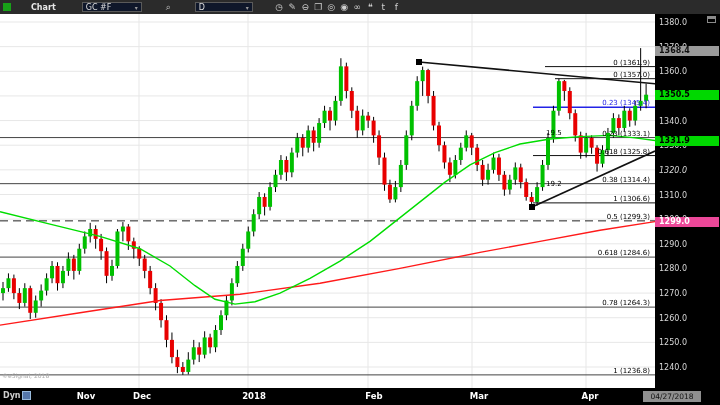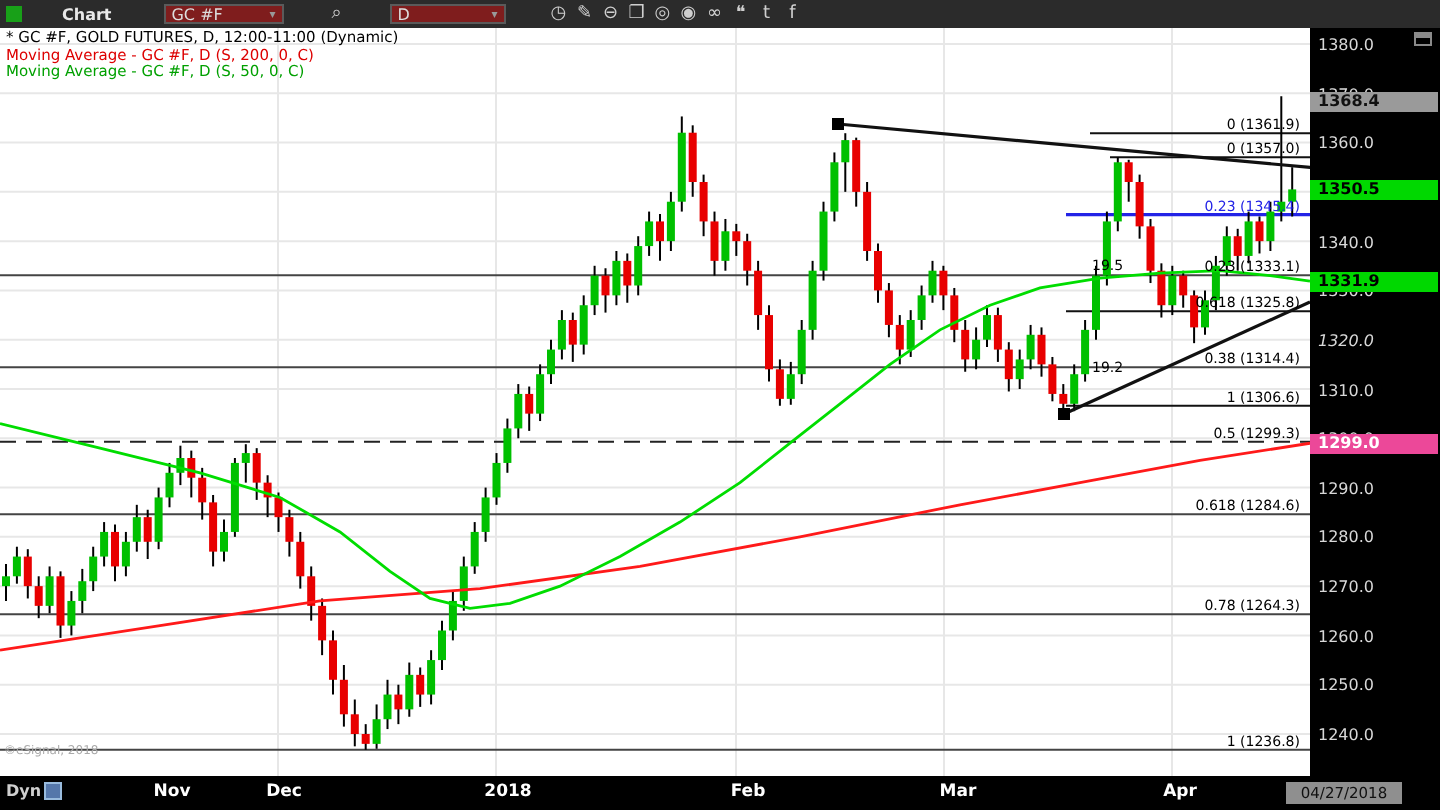--- a/index.html
+++ b/index.html
@@ -3,21 +3,21 @@
 <meta charset="utf-8">
 <style>
   html,body{margin:0;padding:0;background:#000;}
   #app{position:relative;width:720px;height:405px;overflow:hidden;background:#fff;
        font-family:"DejaVu Sans","Liberation Sans",sans-serif;}
   
   #toolbar{position:absolute;left:0;top:0;width:720px;height:14px;background:#2b2b2b;
            display:flex;align-items:center;gap:20px;padding:0 3px;box-sizing:border-box;}
   #toolbar .applogo{width:8px;height:8px;background:#18a018;display:inline-block;}
   #toolbar .applabel{color:#e8e8e8;font-size:8px;font-weight:bold;margin-right:6px;}
-  .combo{background:#7f1d1d;border:1px solid #5a5a5a;color:#ddd;font-size:8px;height:10px;
+  .combo{background:#0f172a;border:1px solid #5a5a5a;color:#ddd;font-size:8px;height:10px;
          display:flex;align-items:center;justify-content:space-between;padding:0 3px;box-sizing:border-box;}
   .combo .carr{color:#999;font-size:6px;margin-left:5px;}
   #symCombo{width:60px;} #intCombo{width:58px;}
   .tbicon{color:#cfcfcf;font-size:9px;line-height:10px;width:13px;text-align:center;cursor:pointer;}
   
   #legend{position:absolute;left:3px;top:15px;z-index:30;pointer-events:none;}
   #legend div{font-size:7.5px;line-height:8.5px;white-space:nowrap;}
   #legend .l1{color:#000;} #legend .l2{color:#dd0000;} #legend .l3{color:#00a000;}
   
   #plotwrap{position:absolute;left:0;top:14px;width:520px;height:374px;background:#fff;border-radius:13px;}
@@ -65,25 +65,20 @@
         <span class="tbicon">❐</span>
         <span class="tbicon">◎</span>
         <span class="tbicon">◉</span>
         <span class="tbicon">∞</span>
         <span class="tbicon">❝</span>
         <span class="tbicon">t</span>
         <span class="tbicon">f</span>
       </div>
   </div>
 
-  <div id="legend">
-    <div class="l1">* GC #F, GOLD FUTURES, D, 12:00-11:00 (Dynamic)</div>
-    <div class="l2">Moving Average - GC #F, D (S, 200, 0, C)</div>
-    <div class="l3">Moving Average - GC #F, D (S, 50, 0, C)</div>
-  </div>
 
   <div id="plotwrap">
     <svg id="plot" width="655" height="374" xmlns="http://www.w3.org/2000/svg">
         <line x1="0" y1="353.002" x2="655" y2="353.002" stroke="#e7e7e7" stroke-width="1"></line>
         <line x1="0" y1="328.35900000000004" x2="655" y2="328.35900000000004" stroke="#e7e7e7" stroke-width="1"></line>
         <line x1="0" y1="303.716" x2="655" y2="303.716" stroke="#e7e7e7" stroke-width="1"></line>
         <line x1="0" y1="279.07300000000004" x2="655" y2="279.07300000000004" stroke="#e7e7e7" stroke-width="1"></line>
         <line x1="0" y1="254.43" x2="655" y2="254.43" stroke="#e7e7e7" stroke-width="1"></line>
         <line x1="0" y1="229.787" x2="655" y2="229.787" stroke="#e7e7e7" stroke-width="1"></line>
         <line x1="0" y1="205.144" x2="655" y2="205.144" stroke="#e7e7e7" stroke-width="1"></line>

